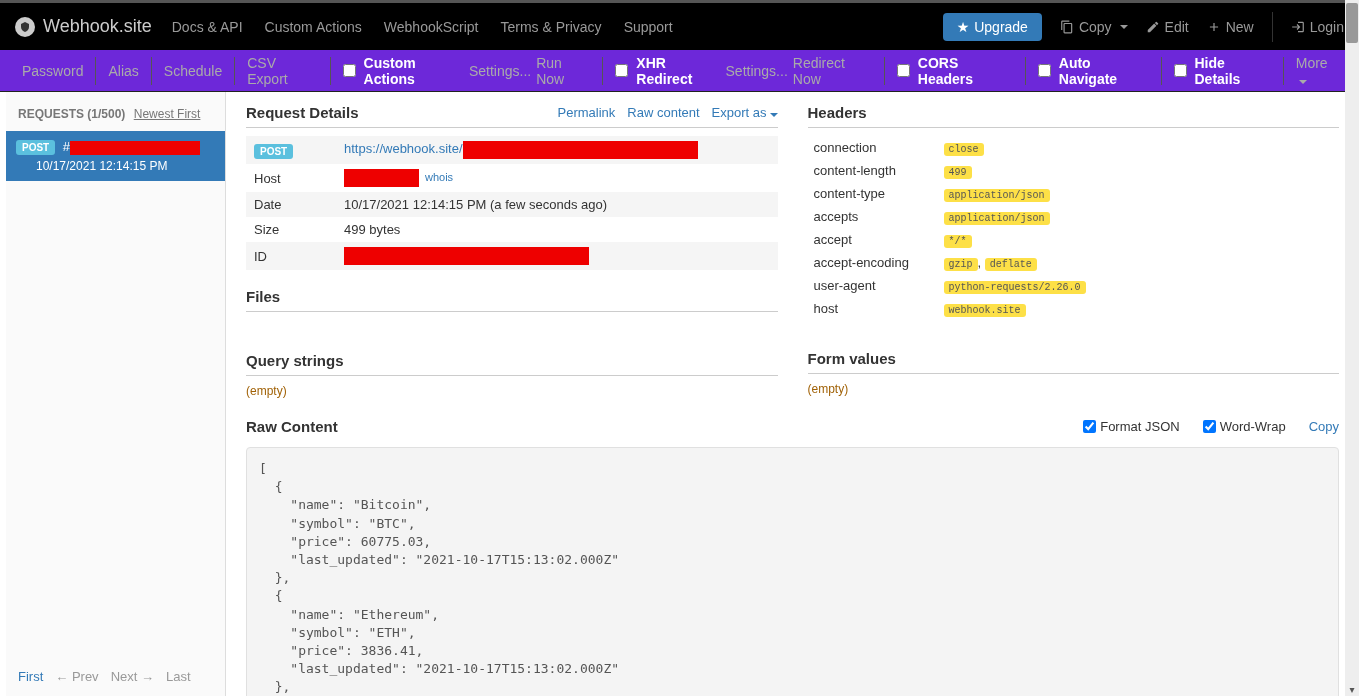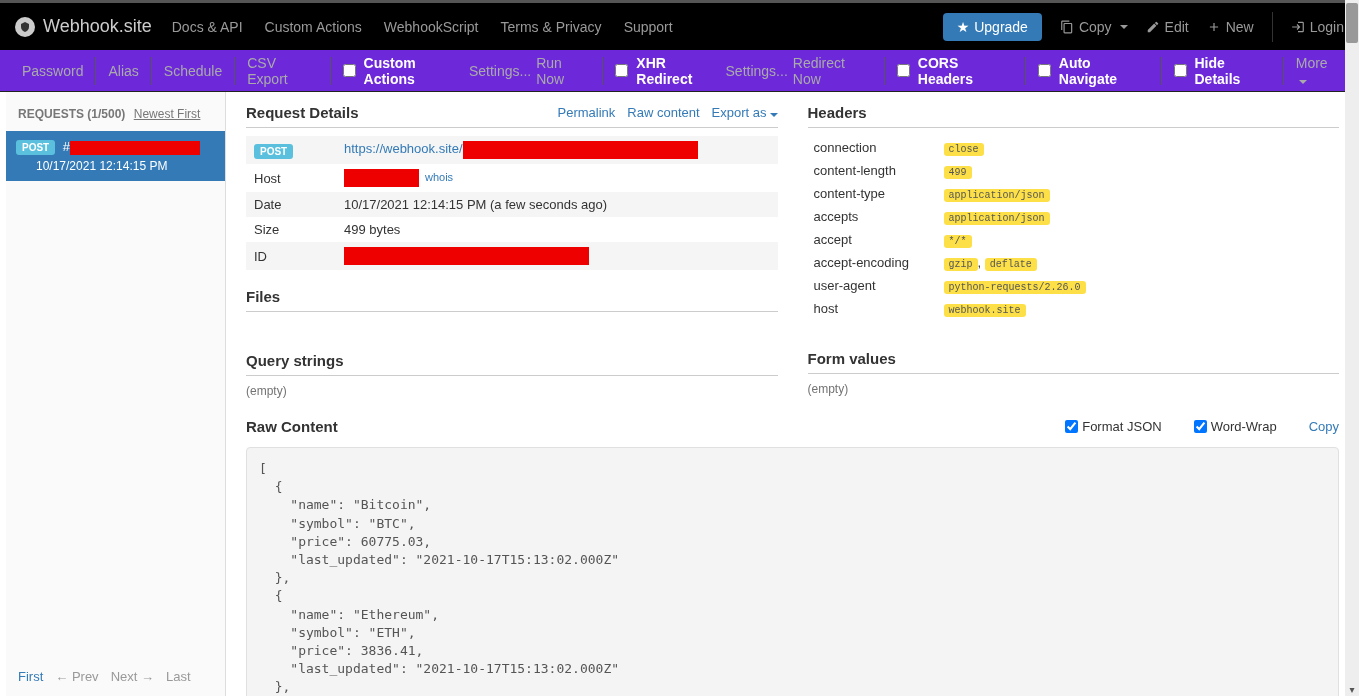--- a/index.html
+++ b/index.html
@@ -53,25 +53,25 @@
 .redact { background: #e00; display: inline-block; height: 18px; vertical-align: middle; }
 .badge-post { background: #5bc0de; color: #fff; font-size: 10px; font-weight: bold; padding: 2px 6px; border-radius: 3px; }
 .whois { font-size: 11px; color: #337ab7; margin-left: 6px; }
 
 table.headers { width: 100%; border-collapse: collapse; font-size: 13px; }
 table.headers td { padding: 4px 6px; }
 table.headers td:first-child { width: 130px; color: #333; }
 code.hval { background: #fde047; padding: 1px 5px; border-radius: 3px; font-family: Liberation Mono, monospace; font-size: 10px; color: #555; }
 
 .subsection { margin-top: 18px; }
-.empty { font-size: 12px; color: #737373; margin-top: 4px; }
+.empty { font-size: 12px; color: #a16207; margin-top: 4px; }
 
 .raw-header { display: flex; align-items: center; margin-top: 20px; }
 .raw-header .title { font-size: 15px; font-weight: bold; }
-.raw-header .controls { margin-left: auto; display: flex; gap: 32px; font-size: 13px; align-items: flex-end; }
+.raw-header .controls { margin-left: auto; display: flex; gap: 23px; font-size: 13px; align-items: flex-end; }
 .raw-header label { display: flex; align-items: center; gap: 4px; }
 pre.raw { background: #f4f4f4; border: 1px solid #e0e0e0; border-radius: 4px; padding: 12px; margin-top: 12px; font-family: Menlo, Consolas, monospace; font-size: 13px; color: #555; white-space: pre-wrap; line-height: 1.4; }
 
 
 .scrollbar-track { position: fixed; right: 0; top: 0; width: 14px; height: 100vh; background: #eee; }
 .scrollbar-thumb { position: absolute; right: 1px; top: 3px; width: 12px; height: 40px; background: #999; border-radius: 2px; }
 .scrollbar-arrow { position: absolute; right: 0; bottom: 0; width: 14px; height: 14px; display:flex;align-items:center;justify-content:center;color:#555;font-size:10px;}
 .icon-sm { width: 14px; height: 14px; fill: currentColor; }
 </style>
 </head>

